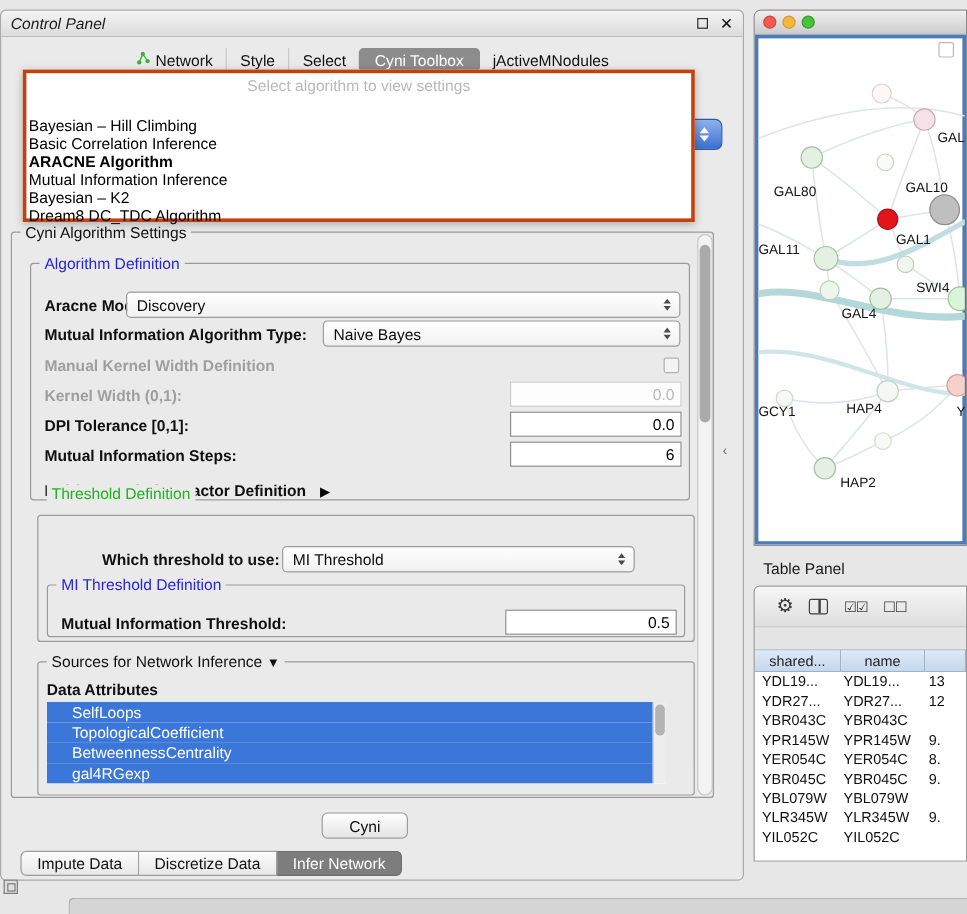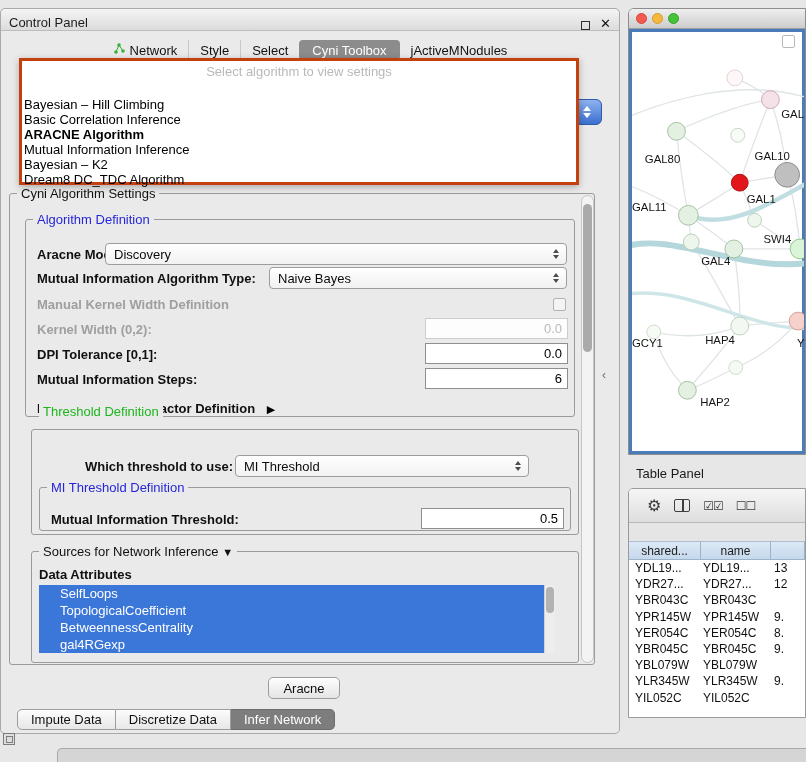--- a/index.html
+++ b/index.html
@@ -5,21 +5,21 @@
   * { margin:0; padding:0; box-sizing:border-box; }
   html,body { width:806px; height:762px; overflow:hidden;
     font-family:"Liberation Sans","DejaVu Sans",sans-serif; background:#e7e7e7; }
   #desktop { position:relative; width:806px; height:762px; }
 
   
   #control-panel { position:absolute; left:0; top:8px; width:620px; height:726px;
     background:#eaeaea; border:1px solid #a9a9a9; border-radius:5px; }
   .cp-titlebar { position:absolute; left:0; top:0; right:0; height:22px;
     background:linear-gradient(#f4f4f4,#dcdcdc); border-bottom:1px solid #bdbdbd;
-    border-radius:5px 5px 0 0; display:flex; align-items:flex-end; padding:0 8px; }
+    border-radius:5px 5px 0 0; display:flex; align-items:center; padding:0 8px;font-style:italic; }
   .cp-title { font-size:13px; color:#1c1c1c; }
   .cp-titlebar .spacer { flex:1; }
   .cp-float-icon { width:9px; height:9px; border:1.5px solid #2e2e2e; margin-right:10px; display:inline-block; }
   .cp-close-icon { font-size:13px; font-weight:bold; color:#111; line-height:1; }
 
   .cp-tabs { position:absolute; top:30px; left:0; right:0; height:22px;
     display:flex; justify-content:center; align-items:center; }
   .cp-tab { font-size:13px; color:#111; padding:2px 11px; display:flex; align-items:center; gap:5px;
     border-left:1px solid #c9c9c9; height:20px; }
   .cp-tab:first-child, .cp-tab.active, .cp-tab.after-active { border-left:none; }
@@ -225,21 +225,21 @@
       <span class="val">Naive Bayes</span>
       <span class="arrows">
           <span class="tri-up"></span>
           <span class="tri-down"></span>
         </span>
     </div>
 
     <span class="form-label disabled" style="left:36px; top:288px;">Manual Kernel Width Definition</span>
     <div class="checkbox" style="left:552px; top:289px;"></div>
 
-    <span class="form-label disabled" style="left:36px; top:313px;">Kernel Width (0,2):</span>
+    <span class="form-label disabled" style="left:36px; top:313px;">Kernel Width (0,1):</span>
     <input class="txt-input disabled" style="left: 424px; top: 309px; width: 143px;" disabled="" value="0.0">
 
     <span class="form-label" style="left:36px; top:338px;">DPI Tolerance [0,1]:</span>
     <input class="txt-input" style="left: 424px; top: 334px; width: 143px;" value="0.0">
 
     <span class="form-label" style="left:36px; top:363px;">Mutual Information Steps:</span>
     <input class="txt-input" style="left: 424px; top: 359px; width: 143px;" value="6">
 
     <div class="hub-row" style="left:36px; top:392px;">
       <span>Hub/Transcription Factor Definition</span>
@@ -275,21 +275,21 @@
     <div class="attr-list">
       <div class="attr-item">SelfLoops</div>
       <div class="attr-item">TopologicalCoefficient</div>
       <div class="attr-item">BetweennessCentrality</div>
       <div class="attr-item">gal4RGexp</div>
       <div class="attr-scrollbar">
         <div class="attr-scroll-thumb"></div>
       </div>
     </div>
 
-    <div class="apply-btn">Aracne</div>
+    <div class="apply-btn">Cyni</div>
 
     <div class="seg-row">
       <div class="seg-btn first">Impute Data</div>
       <div class="seg-btn">Discretize Data</div>
       <div class="seg-btn last active">Infer Network</div>
     </div>
   </div>
 
   <span class="sash-handle">‹</span>
 

